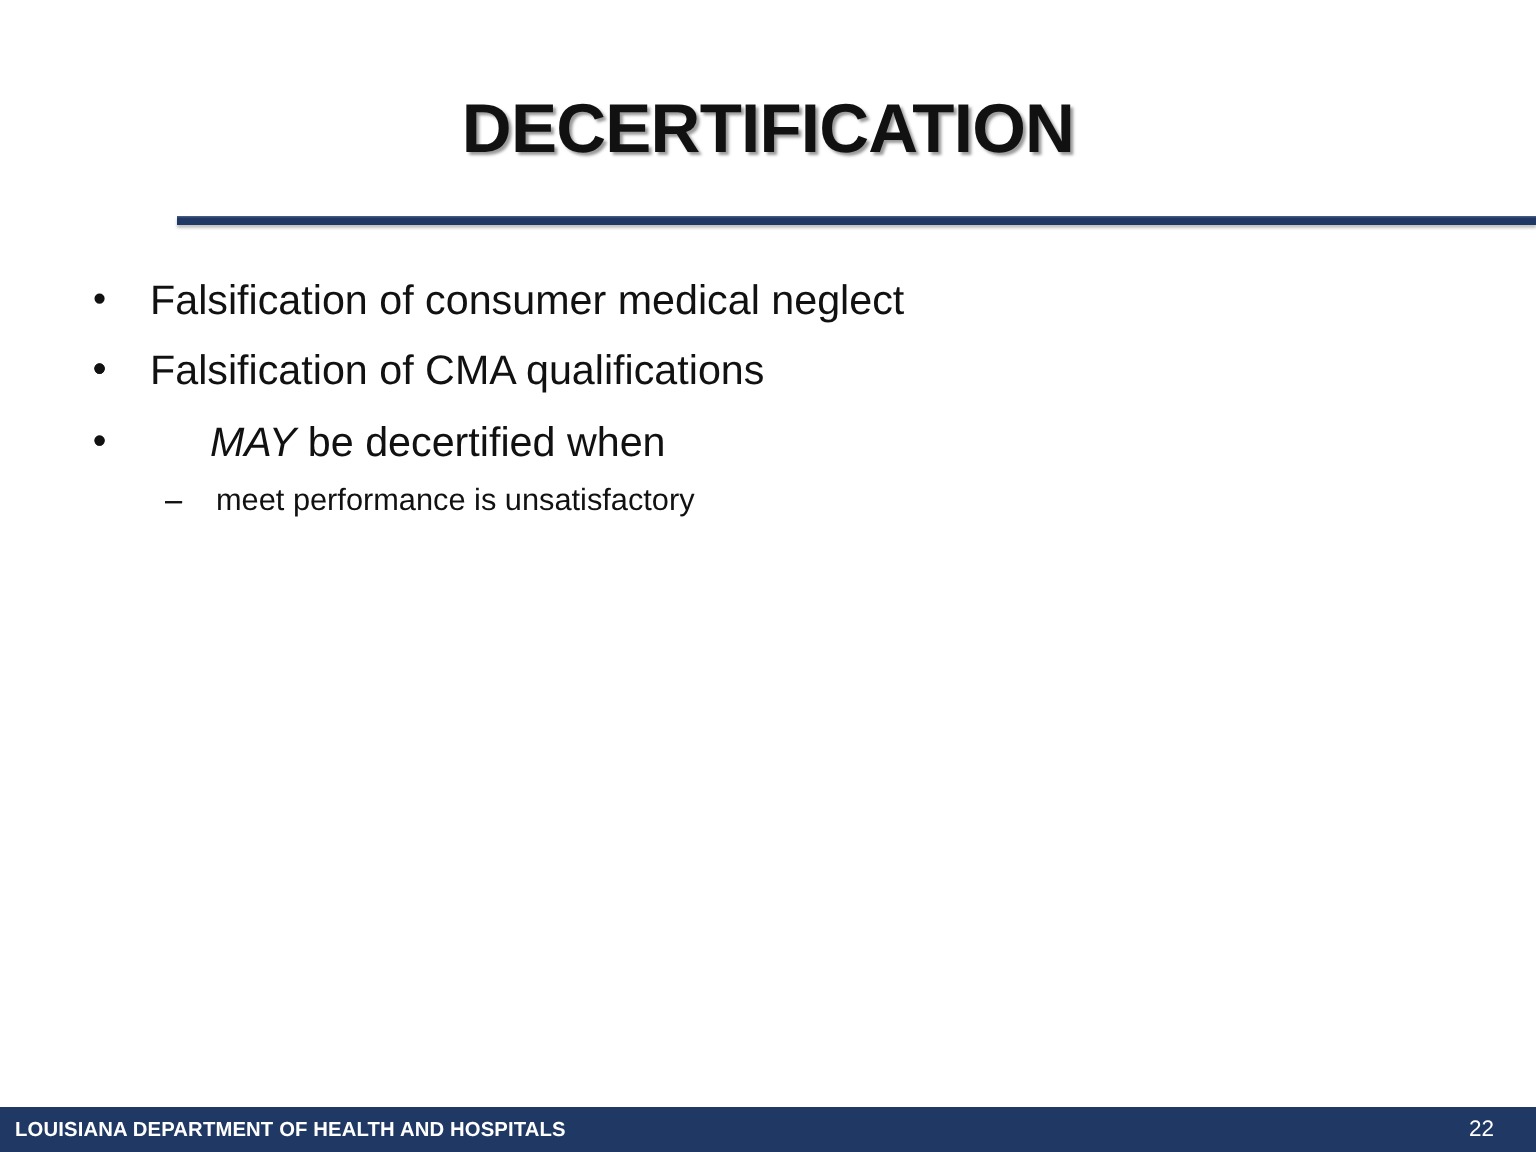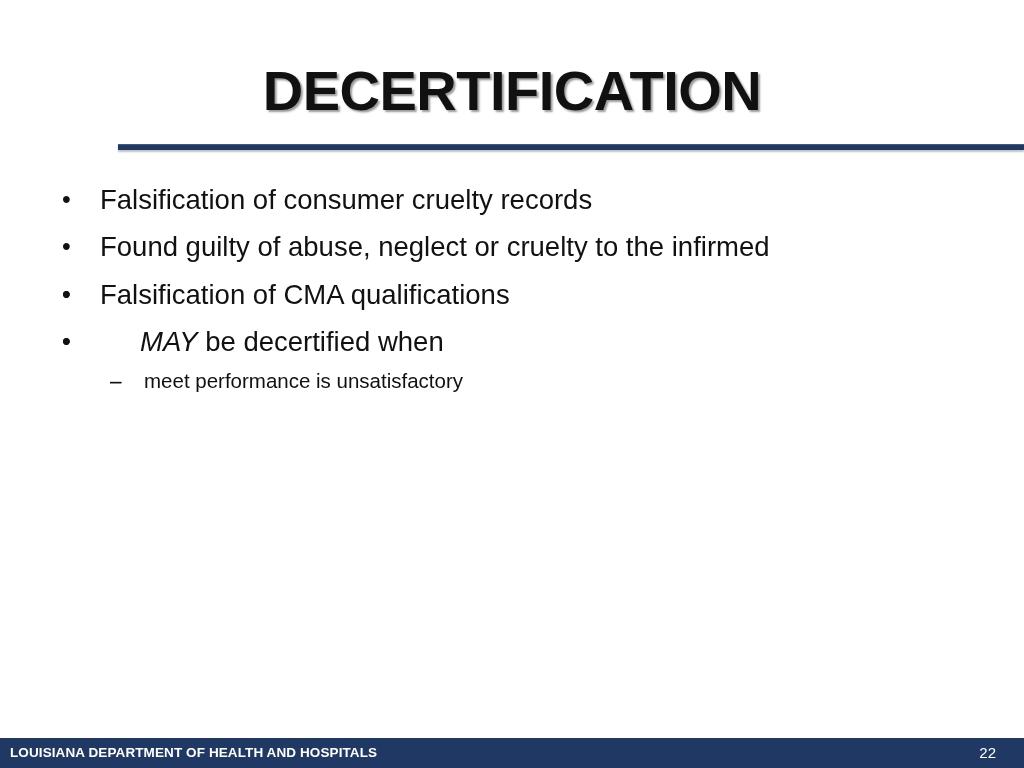--- a/index.html
+++ b/index.html
@@ -19,21 +19,21 @@
     width: 1024px;
     height: 768px;
     box-sizing: border-box;
   }
   .title {
     position: absolute;
     top: 58px;
     left: 0;
     width: 1024px;
     text-align: center;
-    font-size: 56px;
+    font-size: 46px;
     font-weight: bold;
     color: #111111;
     letter-spacing: -0.5px;
     text-shadow: 2px 2px 2px rgba(120,120,120,0.75);
   }
   .title-rule {
     position: absolute;
     top: 144px;
     left: 118px;
     width: 906px;
@@ -124,26 +124,25 @@
 <div class="slide">
 
   <div class="title">DECERTIFICATION</div>
   <div class="title-rule"></div>
 
   <div class="body">
     <ul class="level1">
 
       <li>
         <span class="bullet">•</span>
-        <span>Falsification of consumer cruelty records</span>
+        <span>Falsification of consumer medical neglect</span>
       </li>
 
       <li>
         <span class="bullet">•</span>
-        <span>Found guilty of abuse, neglect or cruelty to the infirmed</span>
       </li>
 
       <li>
         <span class="bullet">•</span>
       </li>
 
       <li>
         <span class="bullet">•</span>
         <span>Falsification of CMA qualifications</span>
       </li>

